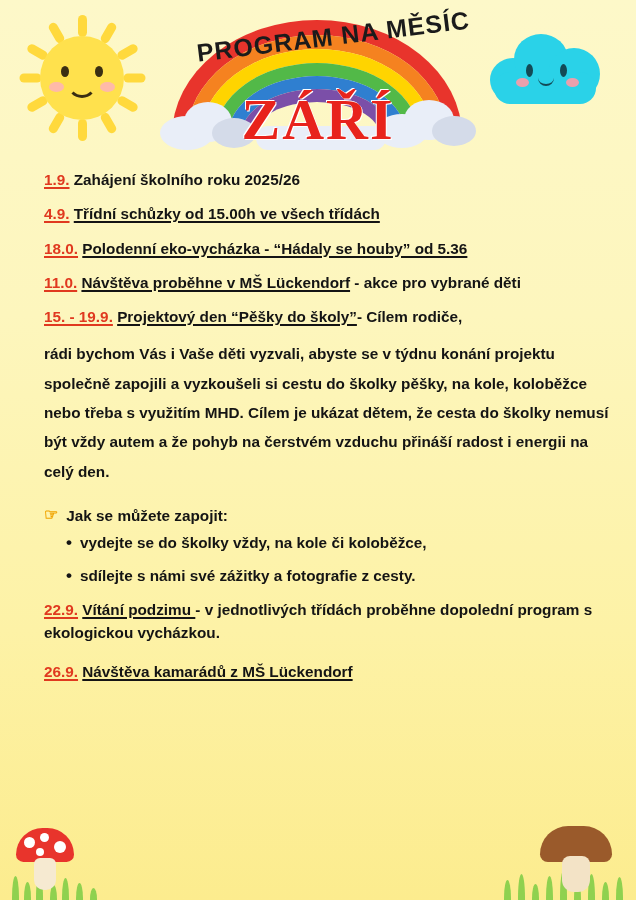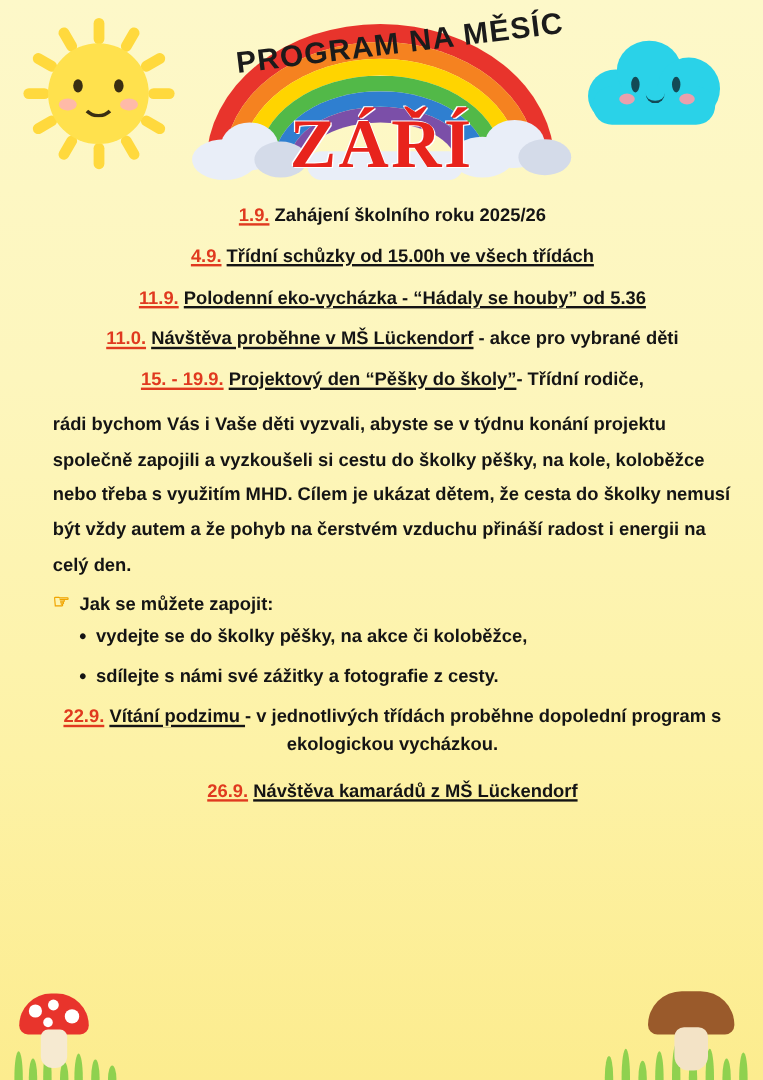--- a/index.html
+++ b/index.html
@@ -180,30 +180,30 @@
 
   
   .content {
     position: relative;
     padding: 8px 26px 0 44px;
     color: #141414;
     font-size: 15.3px;
     line-height: 1.52;
     font-weight: bold;
   }
-  .line { margin: 0 0 11px 0; text-align: center; }
+  .line { margin: 0 0 11px 0; }
   .date {
     color: #e0391f;
     text-decoration: underline;
     text-decoration-thickness: 1.5px;
     text-underline-offset: 2px;
   }
   .u { text-decoration: underline; text-decoration-thickness: 1.5px; text-underline-offset: 2px; }
   .para {
-    margin: 0 0 6px 0;
+    margin: 0 0 18px 0;
     line-height: 1.92;
   }
   .engage {
     margin: 6px 0 4px 0;
     display: flex;
     align-items: flex-start;
     gap: 8px;
   }
   .hand-icon { color: #f0a400; font-size: 16px; line-height: 1.4; }
   ul.bullets {
@@ -337,43 +337,43 @@
     <span class="date">1.9.</span>
     <span>Zahájení školního roku 2025/26</span>
   </p>
 
   <p class="line">
     <span class="date">4.9.</span>
     <span class="u">Třídní schůzky od 15.00h ve všech třídách</span>
   </p>
 
   <p class="line">
-    <span class="date">11.9.</span>
+    <span class="date">18.0.</span>
     <span class="u">Polodenní eko-vycházka - “Hádaly se  houby” od 5.36</span>
   </p>
 
   <p class="line">
     <span class="date">11.0.</span>
     <span class="u">Návštěva proběhne v MŠ Lückendorf</span><span> - akce pro vybrané děti</span>
   </p>
 
   <p class="line">
     <span class="date">15. - 19.9.</span>
-    <span class="u">Projektový den “Pěšky do školy”</span><span>- Třídní rodiče,</span>
+    <span class="u">Projektový den “Pěšky do školy”</span><span>- Cílem rodiče,</span>
   </p>
 
   <p class="para">rádi bychom Vás i Vaše děti vyzvali, abyste se v týdnu konání projektu společně zapojili a vyzkoušeli si cestu do školky pěšky, na kole, koloběžce nebo třeba s využitím MHD. Cílem je ukázat dětem, že cesta do školky nemusí být vždy autem a že pohyb na čerstvém vzduchu přináší radost i energii na celý den.</p>
 
   <div class="engage">
     <span class="hand-icon">☞</span>
     <span>Jak se můžete zapojit:</span>
   </div>
 
   <ul class="bullets">
-    <li>vydejte se do školky pěšky, na akce či koloběžce,</li>
+    <li>vydejte se do školky vždy, na kole či koloběžce,</li>
     <li>sdílejte s námi své zážitky a fotografie z cesty.</li>
   </ul>
 
   <p class="line spaced">
     <span class="date">22.9.</span>
     <span class="u">Vítání podzimu </span><span>- v jednotlivých třídách proběhne dopolední program s ekologickou vycházkou.</span>
   </p>
 
 
   <p class="line">

